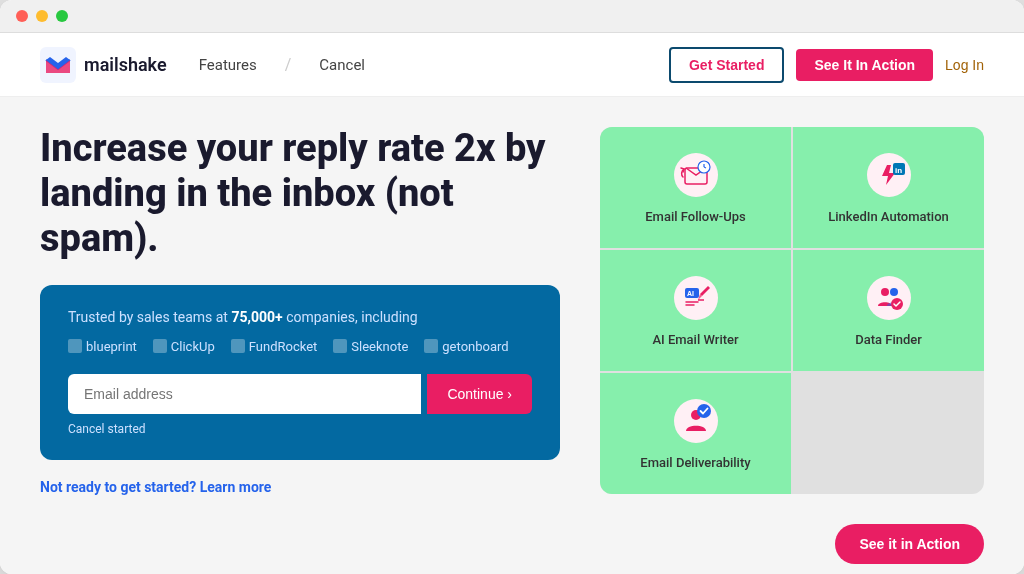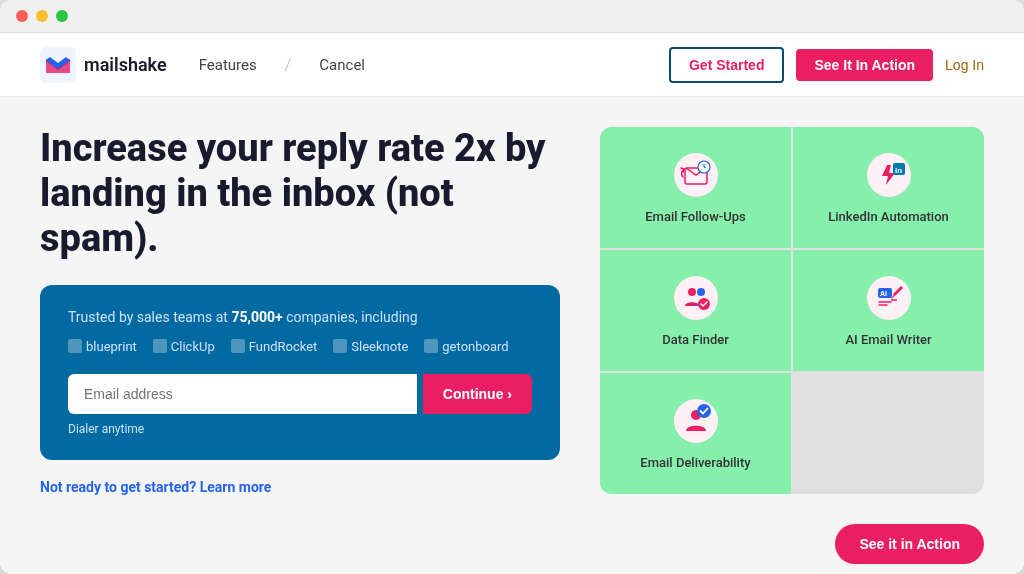--- a/index.html
+++ b/index.html
@@ -188,21 +188,21 @@
       color: #999;
       outline: none;
     }
     .btn-continue {
       padding: 12px 20px;
       background: #e91e63;
       color: #fff;
       border: none;
       border-radius: 0 6px 6px 0;
       font-size: 14px;
-      font-weight: 700;
+      font-weight: 400;
       cursor: pointer;
       white-space: nowrap;
     }
     .cancel-text {
       font-size: 12px;
       color: #cce0ff;
       margin-top: 6px;
     }
     
     .bottom-link {
@@ -343,21 +343,21 @@
               <svg width="14" height="14" viewBox="0 0 14 14">
                   <rect width="14" height="14" rx="2" fill="rgba(255,255,255,0.3)"></rect>
                 </svg>
               getonboard
             </span>
           </div>
           <div class="email-form">
             <input class="email-input" type="email" placeholder="Email address" style="">
             <button class="btn-continue">Continue ›</button>
           </div>
-          <p class="cancel-text">Dialer anytime</p>
+          <p class="cancel-text">Cancel started</p>
         </div>
 
         <div class="bottom-link">Not ready to get started? Learn more</div>
       </div>
 
       <div class="right-side">
 
         <div class="feature-card">
           <div class="feature-icon">
             <svg width="48" height="48" viewBox="0 0 48 48" fill="none" xmlns="http://www.w3.org/2000/svg">
@@ -390,50 +390,50 @@
           </div>
           <span class="feature-label">LinkedIn Automation</span>
         </div>
 
 
         <div class="feature-card">
           <div class="feature-icon">
             <svg width="48" height="48" viewBox="0 0 48 48" fill="none" xmlns="http://www.w3.org/2000/svg">
               <circle cx="24" cy="24" r="22" fill="#fff0f5"></circle>
 
-              <circle cx="20" cy="18" r="4" fill="#e91e63"></circle>
-              <path d="M13 32 C13 27 27 27 27 32" fill="#e91e63"></path>
-
-              <circle cx="29" cy="18" r="4" fill="#2563eb"></circle>
-              <path d="M22 32 C22 27 36 27 36 32" fill="#2563eb" opacity="0.5"></path>
-
-              <circle cx="32" cy="30" r="6" fill="#e91e63"></circle>
-              <path d="M29 30 L31 32 L35 28" stroke="white" stroke-width="1.5" fill="none" stroke-linecap="round" stroke-linejoin="round"></path>
+              <rect x="13" y="14" width="14" height="10" rx="2" fill="#2563eb"></rect>
+              <text x="15" y="22" font-size="7" fill="white" font-weight="bold" font-family="sans-serif">AI</text>
+
+              <path d="M28 20 L36 12 L38 14 L30 22 Z" fill="#e91e63"></path>
+              <path d="M28 20 L26 26 L30 22 Z" fill="#e91e63" opacity="0.7"></path>
+              <line x1="26" y1="26" x2="32" y2="26" stroke="#e91e63" stroke-width="1.5"></line>
+
+              <line x1="14" y1="28" x2="26" y2="28" stroke="#e91e63" stroke-width="1.5" stroke-linecap="round"></line>
+              <line x1="14" y1="31" x2="22" y2="31" stroke="#e91e63" stroke-width="1.5" stroke-linecap="round"></line>
             </svg>
           </div>
-          <span class="feature-label">Data Finder</span>
+          <span class="feature-label">AI Email Writer</span>
         </div>
 
         <div class="feature-card">
           <div class="feature-icon">
             <svg width="48" height="48" viewBox="0 0 48 48" fill="none" xmlns="http://www.w3.org/2000/svg">
               <circle cx="24" cy="24" r="22" fill="#fff0f5"></circle>
 
-              <rect x="13" y="14" width="14" height="10" rx="2" fill="#2563eb"></rect>
-              <text x="15" y="22" font-size="7" fill="white" font-weight="bold" font-family="sans-serif">AI</text>
-
-              <path d="M28 20 L36 12 L38 14 L30 22 Z" fill="#e91e63"></path>
-              <path d="M28 20 L26 26 L30 22 Z" fill="#e91e63" opacity="0.7"></path>
-              <line x1="26" y1="26" x2="32" y2="26" stroke="#e91e63" stroke-width="1.5"></line>
-
-              <line x1="14" y1="28" x2="26" y2="28" stroke="#e91e63" stroke-width="1.5" stroke-linecap="round"></line>
-              <line x1="14" y1="31" x2="22" y2="31" stroke="#e91e63" stroke-width="1.5" stroke-linecap="round"></line>
+              <circle cx="20" cy="18" r="4" fill="#e91e63"></circle>
+              <path d="M13 32 C13 27 27 27 27 32" fill="#e91e63"></path>
+
+              <circle cx="29" cy="18" r="4" fill="#2563eb"></circle>
+              <path d="M22 32 C22 27 36 27 36 32" fill="#2563eb" opacity="0.5"></path>
+
+              <circle cx="32" cy="30" r="6" fill="#e91e63"></circle>
+              <path d="M29 30 L31 32 L35 28" stroke="white" stroke-width="1.5" fill="none" stroke-linecap="round" stroke-linejoin="round"></path>
             </svg>
           </div>
-          <span class="feature-label">AI Email Writer</span>
+          <span class="feature-label">Data Finder</span>
         </div>
 
         <div class="feature-card">
           <div class="feature-icon">
             <svg width="48" height="48" viewBox="0 0 48 48" fill="none" xmlns="http://www.w3.org/2000/svg">
               <circle cx="24" cy="24" r="22" fill="#fff0f5"></circle>
 
               <circle cx="24" cy="18" r="5" fill="#e91e63"></circle>
               <path d="M14 34 C14 27 34 27 34 34" fill="#e91e63"></path>
 

